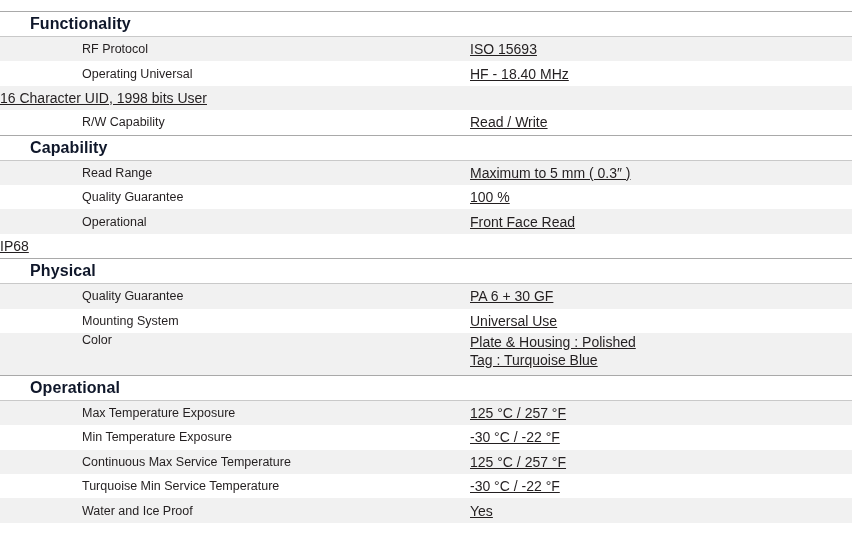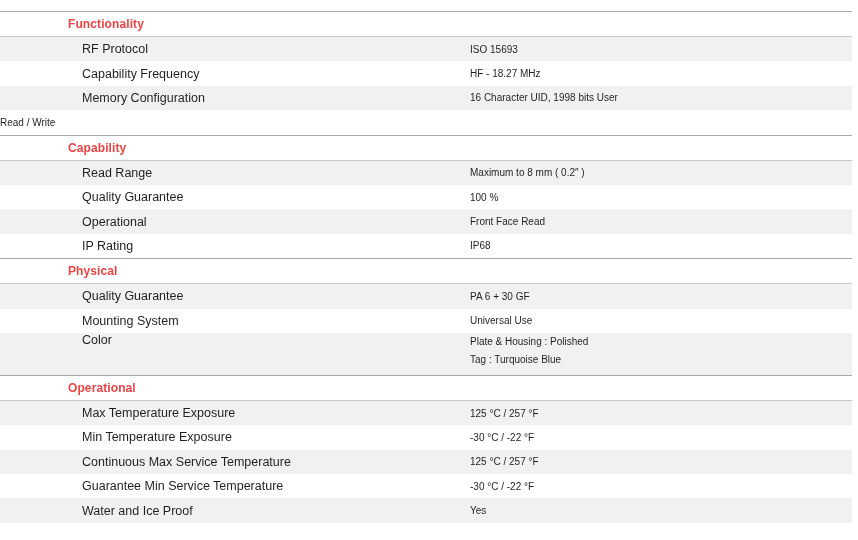--- a/index.html
+++ b/index.html
@@ -33,25 +33,25 @@
     background: #c9c9c9;
   }
   .section-header {
     height: 24px;
     display: flex;
     align-items: center;
     background: #ffffff;
     width: 852px;
   }
   .section-header .section-title {
-    padding-left: 68px;
-    font-size: 12px;
+    padding-left: 30px;
+    font-size: 16px;
     font-weight: bold;
     letter-spacing: 0.1px;
-    color: #ef4444;
+    color: #0f172a;
   }
 
   
   .row {
     width: 852px;
     height: 24.4px;
     display: flex;
     align-items: center;
     background: #ffffff;
   }
@@ -62,71 +62,71 @@
   }
   .row .label {
     width: 470px;
     box-sizing: border-box;
     padding-left: 82px;
     font-size: 12.5px;
     color: #231f20;
   }
   .row .value {
     flex: 1;
-    font-size: 10px;
+    font-size: 14px;
     color: #231f20;
+    text-decoration: underline;
   }
   .row .value .vline { display: block; line-height: 18px; }
 </style>
 </head>
 <body>
 
 <div id="spec-table">
     <div class="section">
       <div class="rule-top"></div>
       <div class="section-header">
         <span class="section-title">Functionality</span>
       </div>
       <div class="rule-bottom"></div>
       <div class="row shaded">
         <div class="label">RF Protocol</div>
         <div class="value">ISO 15693</div>
       </div>
       <div class="row">
-        <div class="label">Capability Frequency</div>
-        <div class="value">HF - 18.27 MHz</div>
+        <div class="label">Operating Universal</div>
+        <div class="value">HF - 18.40 MHz</div>
       </div>
       <div class="row shaded">
-        <div class="label">Memory Configuration</div>
         <div class="value">16 Character UID, 1998 bits User</div>
       </div>
       <div class="row">
+        <div class="label">R/W Capability</div>
         <div class="value">Read / Write</div>
       </div>
     </div>
     <div class="section">
       <div class="rule-top"></div>
       <div class="section-header">
         <span class="section-title">Capability</span>
       </div>
       <div class="rule-bottom"></div>
       <div class="row shaded">
         <div class="label">Read Range</div>
-        <div class="value">Maximum to 8 mm ( 0.2″ )</div>
+        <div class="value">Maximum to 5 mm ( 0.3″ )</div>
       </div>
       <div class="row">
         <div class="label">Quality Guarantee</div>
         <div class="value">100 %</div>
       </div>
       <div class="row shaded">
         <div class="label">Operational</div>
         <div class="value">Front Face Read</div>
       </div>
       <div class="row">
-        <div class="label">IP Rating</div>
         <div class="value">IP68</div>
       </div>
     </div>
     <div class="section">
       <div class="rule-top"></div>
       <div class="section-header">
         <span class="section-title">Physical</span>
       </div>
       <div class="rule-bottom"></div>
       <div class="row shaded">
@@ -157,21 +157,21 @@
       </div>
       <div class="row">
         <div class="label">Min Temperature Exposure</div>
         <div class="value">-30 °C / -22 °F</div>
       </div>
       <div class="row shaded">
         <div class="label">Continuous Max Service Temperature</div>
         <div class="value">125 °C / 257 °F</div>
       </div>
       <div class="row">
-        <div class="label">Guarantee Min Service Temperature</div>
+        <div class="label">Turquoise Min Service Temperature</div>
         <div class="value">-30 °C / -22 °F</div>
       </div>
       <div class="row shaded">
         <div class="label">Water and Ice Proof</div>
         <div class="value">Yes</div>
       </div>
     </div>
   </div>
 
 </body></html>

